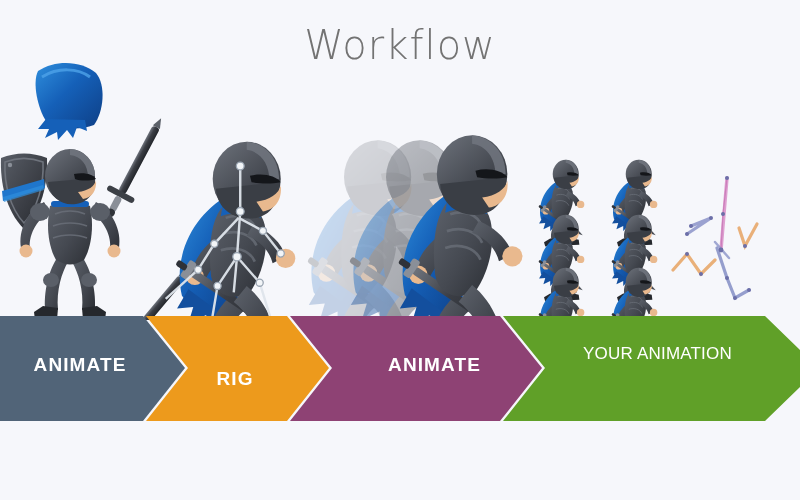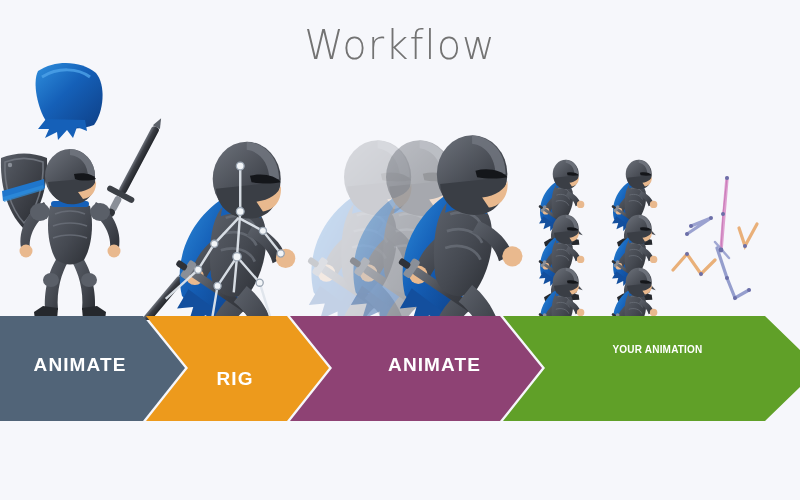--- a/index.html
+++ b/index.html
@@ -59,22 +59,22 @@
     pointer-events: auto;
   }
   .step-title {
     font-size: 19px;
     font-weight: bold;
     letter-spacing: 1.1px;
     line-height: 1.05;
     white-space: nowrap;
   }
   .step-sub {
-    font-size: 10px;
-    font-weight: bold;
+    font-size: 17px;
+    font-weight: normal;
     letter-spacing: 0.2px;
     line-height: 1.2;
     margin-top: 3px;
     white-space: nowrap;
     text-align: center;
   }
   #label-create { left: 0px;   top: 355px; width: 160px; }
   #label-rig    { left: 165px; top: 369px; width: 140px; }
   #label-animate{ left: 327px; top: 355px; width: 215px; }
   #label-export { left: 545px; top: 341px; width: 225px; }

